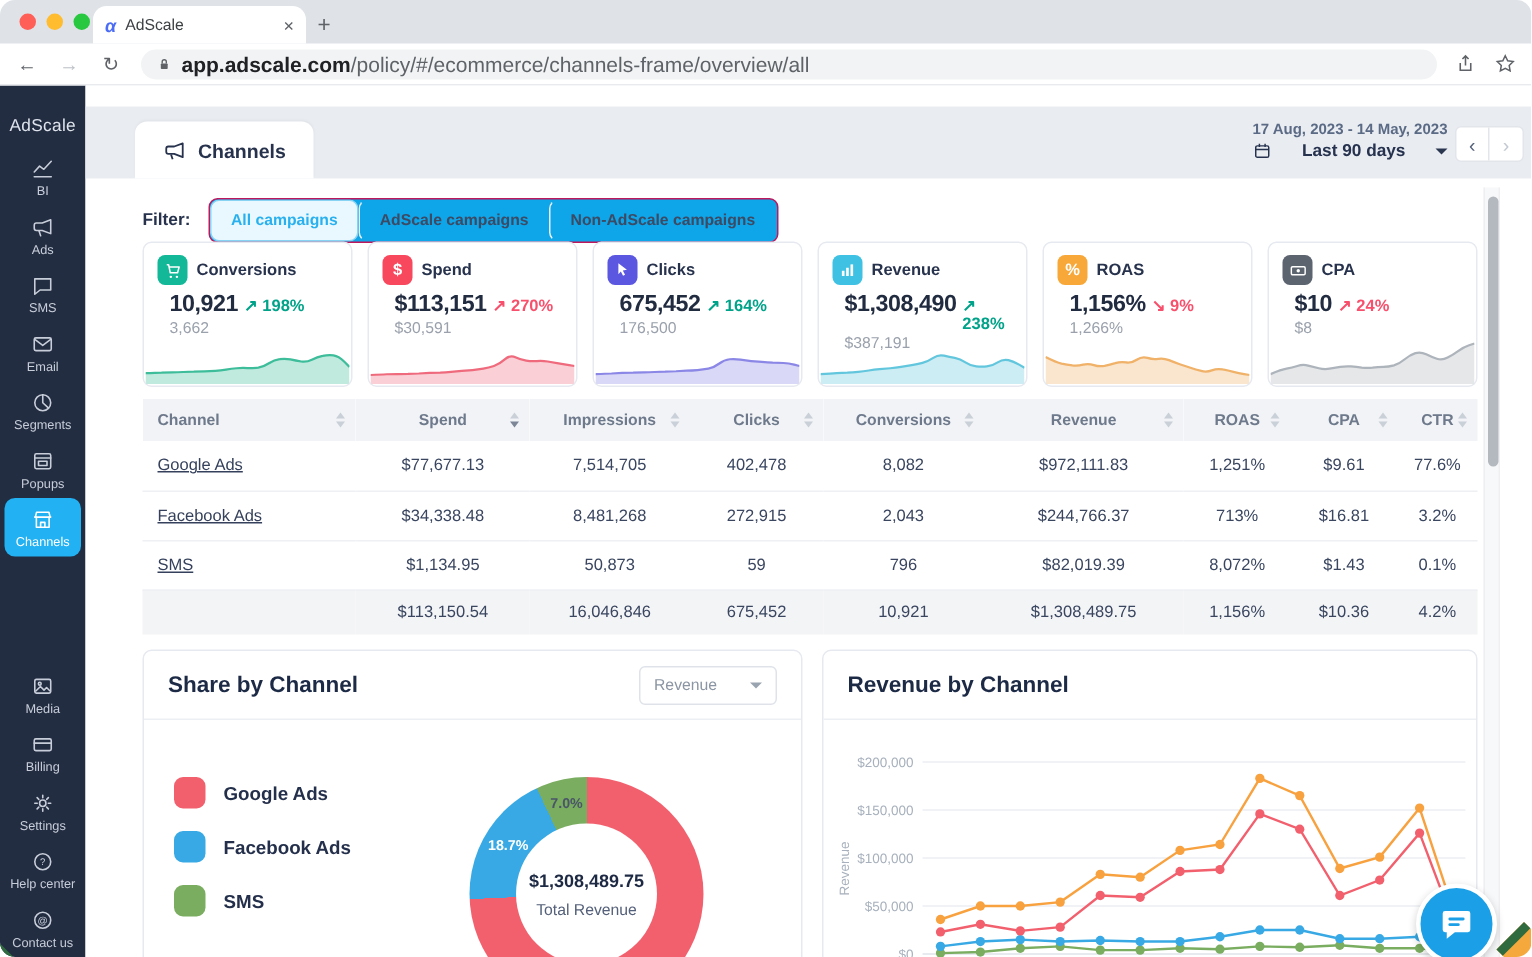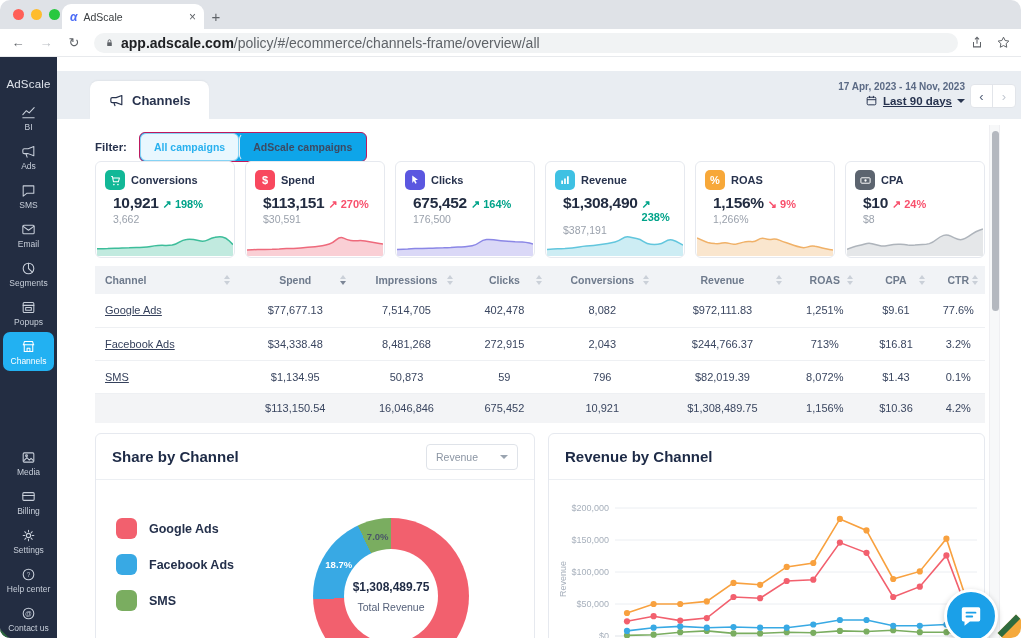--- a/index.html
+++ b/index.html
@@ -32,21 +32,21 @@
   .nav-item.active { background:#22b1f2; color:#fff; }
   .nav-item svg { display:block; }
   .nav-spacer { flex:1; }
   .corner-sliver { position:absolute; left:0; bottom:0; width:0; height:0; border-left:9px solid #2f6b3f; border-top:9px solid transparent; }
 
   .main { position:relative; flex:1; background:#fff; overflow:hidden; }
   .headerband { position:absolute; top:14px; left:0; right:0; height:48px; background:#e9edf2; }
   .page-tab { position:absolute; left:33px; top:24px; height:38px; background:#fff; border-radius:8px 8px 0 0; display:flex; align-items:center; gap:7px; padding:0 18px; font-size:13px; font-weight:bold; color:#27324d; box-shadow:0 -1px 2px rgba(0,0,0,.04); }
   .datebox { position:absolute; right:56px; top:24px; text-align:right; }
   .date-range { font-size:10px; font-weight:bold; color:#5b6a85; }
-  .date-preset { margin-top:2px; display:flex; align-items:center; justify-content:flex-end; gap:5px; font-size:11.5px; font-weight:bold; color:#26324e;text-decoration:underline; }
+  .date-preset { margin-top:2px; display:flex; align-items:center; justify-content:space-between; gap:5px; font-size:11.5px; font-weight:bold; color:#26324e; }
   .caret-down { width:0; height:0; border-left:4px solid transparent; border-right:4px solid transparent; border-top:4px solid #2a3650; }
   .pager { position:absolute; right:5px; top:27px; display:flex; border:1px solid #e2e5ea; border-radius:4px; background:#fff; }
   .pager div { width:22px; height:22px; display:flex; align-items:center; justify-content:center; font-size:13px; }
   .pager .prev { color:#55627a; border-right:1px solid #e2e5ea; }
   .pager .next { color:#c3c9d2; }
 
   
   .filter-row { position:absolute; left:38px; top:75px; display:flex; align-items:center; gap:12px; }
   .filter-label { font-size:11.5px; font-weight:bold; color:#27324d; }
   .filter-group { display:flex; background:#0ea5e9; border:1px solid #be185d; border-radius:6px; overflow:hidden; }
@@ -274,41 +274,42 @@
 
       <div class="page-tab">
         <svg width="17" height="17" viewBox="0 0 24 24" fill="none" stroke="#27324d" stroke-width="1.7" stroke-linejoin="round">
             <path d="M19.5 5v13l-8-3H6a2 2 0 0 1-2-2v-3a2 2 0 0 1 2-2h5.5z"></path>
             <path d="M8.5 15.5l1.5 4.5"></path>
           </svg>
         <span>Channels</span>
       </div>
 
       <div class="datebox">
-        <div class="date-range">17 Apr, 2023 - 14 Nov, 2023</div>
+        <div class="date-range">17 Aug, 2023 - 14 May, 2023</div>
         <div class="date-preset">
           <svg width="13" height="13" viewBox="0 0 24 24" fill="none" stroke="#26324e" stroke-width="1.8">
               <rect x="4" y="6" width="16" height="14" rx="2"></rect>
               <path d="M4 10.5h16M8.5 3.5v4M15.5 3.5v4"></path>
             </svg>
           <span>Last 90 days</span>
           <i class="caret-down"></i>
         </div>
       </div>
 
       <div class="pager">
         <div class="prev">‹</div>
         <div class="next">›</div>
       </div>
 
       <div class="filter-row">
         <span class="filter-label">Filter:</span>
         <div class="filter-group" id="filter-group">
             <div class="filter-btn active">All campaigns</div>
             <div class="filter-btn">AdScale campaigns</div>
+            <div class="filter-btn">Non-AdScale campaigns</div>
           </div>
       </div>
 
       <div class="kpi-row" id="kpi-row">
           <div class="kpi-card">
     <div class="kpi-head">
       <span class="kpi-icon" style="background:#12b897">
                 <svg width="13" height="13" viewBox="0 0 24 24">
                   <circle cx="9" cy="19.5" r="1.5" fill="#fff"></circle>
                   <circle cx="16.5" cy="19.5" r="1.5" fill="#fff"></circle>

